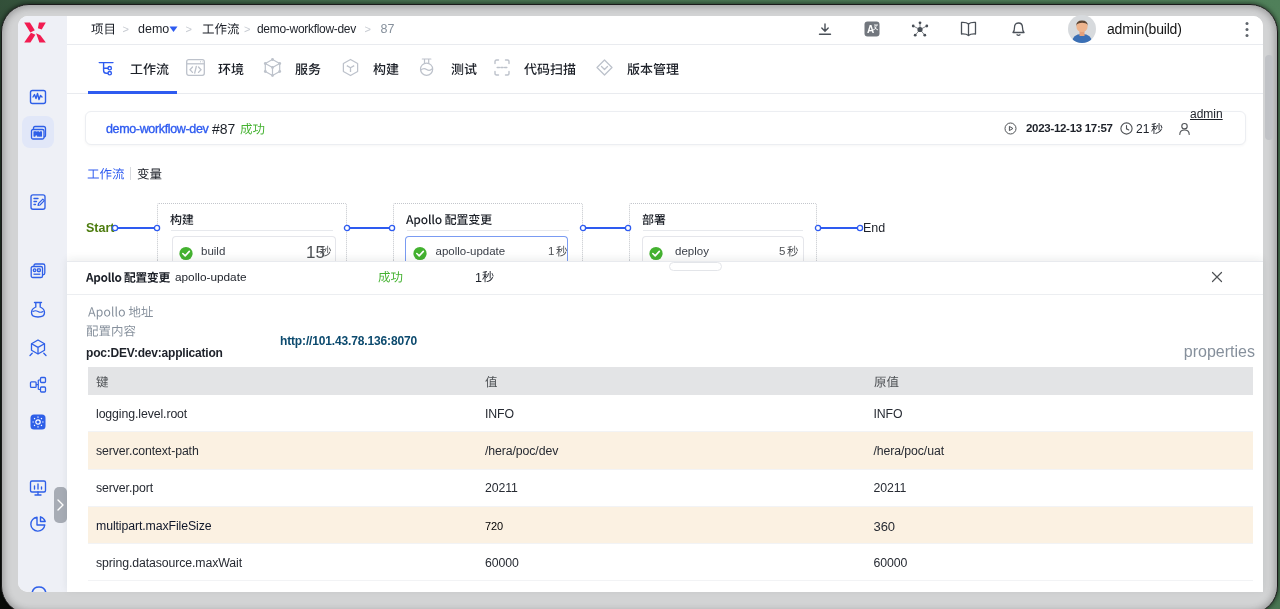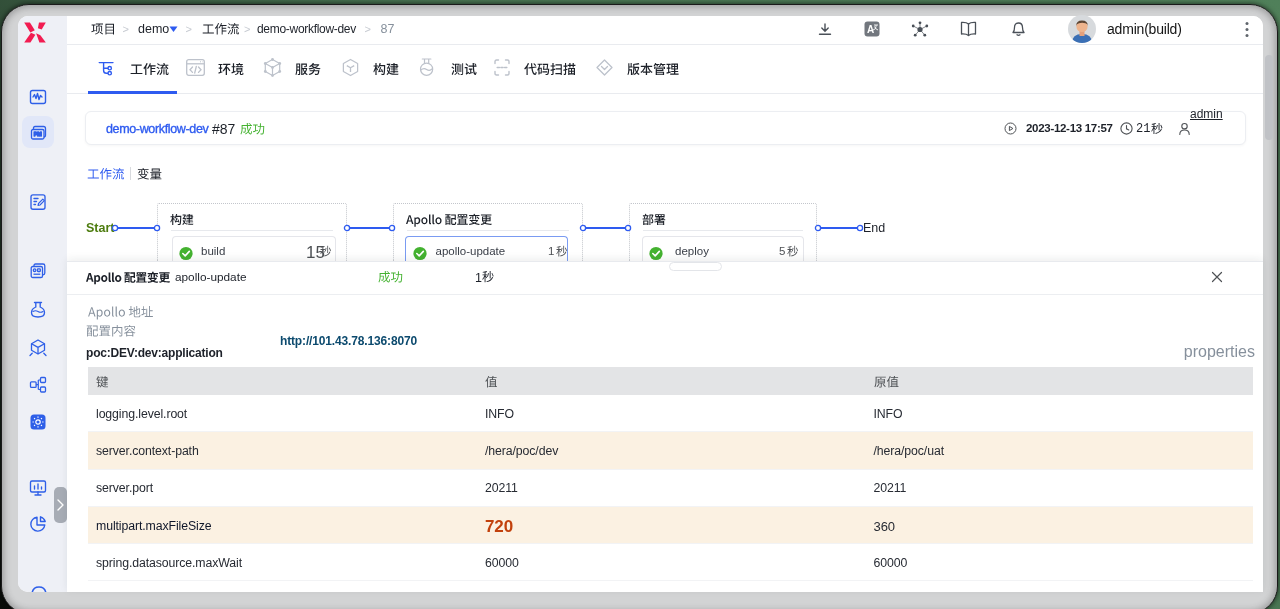--- a/index.html
+++ b/index.html
@@ -260,21 +260,21 @@
       <path d="M5.4 4.4 L8.9 6.5 L5.4 8.6 Z" stroke-linejoin="round"></path>
     </g>
   </svg>
 <div style="position:absolute;left:1026px;top:128.5px;transform:translateY(-50%);font-size:11.5px;color:#1d2129;font-weight:700;letter-spacing:-0.3px;white-space:nowrap;line-height:1;">2023-12-13 17:57</div>
 <svg style="position:absolute;left:1120px;top:122px;" width="13" height="13" viewBox="0 0 13 13">
     <g stroke="#4e5155" stroke-width="1.1" fill="none" stroke-linecap="round">
       <circle cx="6.5" cy="6.5" r="5.6"></circle>
       <path d="M6.5 3.5 V6.8 L8.8 8"></path>
     </g>
   </svg>
-<div style="position:absolute;left:1136px;top:128.5px;transform:translateY(-50%);font-size:12px;color:#1d2129;font-weight:400;letter-spacing:0;white-space:nowrap;line-height:1;font-family:Liberation Mono, monospace;">21</div>
+<div style="position:absolute;left:1136px;top:128.5px;transform:translateY(-50%);font-size:12px;color:#1d2129;font-weight:400;letter-spacing:0;white-space:nowrap;line-height:1;">21</div>
 <svg style="position:absolute;left:1150.5px;top:121.0px;overflow:visible" width="14" height="15">
     <path transform="translate(0,12.0)" d="M5.9 -8C5.7 -6.7 5.4 -5.3 5 -4.4C5.2 -4.3 5.6 -4.2 5.7 -4C6.2 -5 6.5 -6.5 6.8 -7.9ZM9.3 -7.9C9.9 -6.9 10.4 -5.5 10.6 -4.6L11.5 -4.9C11.2 -5.8 10.7 -7.2 10.1 -8.2ZM10.1 -4.2C9.2 -1.8 7.3 -0.5 4.3 0.1C4.5 0.3 4.7 0.7 4.8 0.9C8 0.2 10 -1.3 10.9 -3.9ZM7.6 -10.1V-2.7H8.5V-10.1ZM4.5 -9.9C3.6 -9.5 2 -9.2 0.6 -8.9C0.7 -8.7 0.9 -8.4 0.9 -8.2C1.4 -8.3 2 -8.4 2.5 -8.5V-6.7H0.5V-5.9H2.4C1.9 -4.5 1.1 -2.9 0.4 -2.1C0.5 -1.8 0.7 -1.5 0.8 -1.2C1.4 -2 2 -3.2 2.5 -4.4V0.9H3.4V-4.6C3.8 -4 4.3 -3.3 4.5 -2.9L5 -3.6C4.8 -3.9 3.7 -5.3 3.4 -5.6V-5.9H5.1V-6.7H3.4V-8.7C4 -8.8 4.6 -9 5 -9.2Z" fill="#1d2129"></path>
   </svg>
 <svg style="position:absolute;left:1178px;top:122px;" width="13" height="13" viewBox="0 0 13 13">
     <g stroke="#4e5155" stroke-width="1.1" fill="none">
       <circle cx="6.5" cy="4.2" r="2.7"></circle>
       <path d="M1.8 12.5 Q1.8 8 6.5 8 Q11.2 8 11.2 12.5" stroke-linecap="round"></path>
     </g>
   </svg>
 <div style="position:absolute;left:1190px;top:114px;transform:translateY(-50%);font-size:12px;color:#1d2129;font-weight:400;letter-spacing:0;white-space:nowrap;line-height:1;text-decoration:underline;">admin</div>
@@ -395,18 +395,18 @@
 <div style="position:absolute;left:88px;top:432.3px;width:1165px;height:37.3px;background:#fbf1e2;border-bottom:1px solid #f2f3f5;"></div>
 <div style="position:absolute;left:96px;top:450.95px;transform:translateY(-50%);font-size:12.3px;color:#272b33;font-weight:400;letter-spacing:-0.1px;white-space:nowrap;line-height:1;">server.context-path</div>
 <div style="position:absolute;left:485px;top:450.95px;transform:translateY(-50%);font-size:12.3px;color:#272b33;font-weight:400;letter-spacing:-0.1px;white-space:nowrap;line-height:1;">/hera/poc/dev</div>
 <div style="position:absolute;left:873.5px;top:450.95px;transform:translateY(-50%);font-size:12.3px;color:#272b33;font-weight:400;letter-spacing:-0.1px;white-space:nowrap;line-height:1;">/hera/poc/uat</div>
 <div style="position:absolute;left:88px;top:469.6px;width:1165px;height:37.3px;background:#fff;border-bottom:1px solid #f2f3f5;"></div>
 <div style="position:absolute;left:96px;top:488.25px;transform:translateY(-50%);font-size:12.3px;color:#272b33;font-weight:400;letter-spacing:-0.1px;white-space:nowrap;line-height:1;">server.port</div>
 <div style="position:absolute;left:485px;top:488.25px;transform:translateY(-50%);font-size:12.3px;color:#272b33;font-weight:400;letter-spacing:-0.1px;white-space:nowrap;line-height:1;">20211</div>
 <div style="position:absolute;left:873.5px;top:488.25px;transform:translateY(-50%);font-size:12.3px;color:#272b33;font-weight:400;letter-spacing:-0.1px;white-space:nowrap;line-height:1;">20211</div>
 <div style="position:absolute;left:88px;top:506.9px;width:1165px;height:37.3px;background:#fbf1e2;border-bottom:1px solid #f2f3f5;"></div>
 <div style="position:absolute;left:96px;top:525.5500000000001px;transform:translateY(-50%);font-size:12.3px;color:#0f172a;font-weight:400;letter-spacing:-0.1px;white-space:nowrap;line-height:1;">multipart.maxFileSize</div>
-<div style="position:absolute;left:485px;top:525.5500000000001px;transform:translateY(-50%);font-size:17px;color:#c2410c;font-weight:700;letter-spacing:-0.1px;white-space:nowrap;line-height:1;">720</div>
+<div style="position:absolute;left:485px;top:525.5500000000001px;transform:translateY(-50%);font-size:11px;color:#000000;font-weight:400;letter-spacing:-0.1px;white-space:nowrap;line-height:1;">720</div>
 <div style="position:absolute;left:873.5px;top:525.5500000000001px;transform:translateY(-50%);font-size:13px;color:#272b33;font-weight:400;letter-spacing:-0.1px;white-space:nowrap;line-height:1;">360</div>
 <div style="position:absolute;left:88px;top:544.2px;width:1165px;height:37.3px;background:#fff;border-bottom:1px solid #f2f3f5;"></div>
 <div style="position:absolute;left:96px;top:562.85px;transform:translateY(-50%);font-size:12.3px;color:#272b33;font-weight:400;letter-spacing:-0.1px;white-space:nowrap;line-height:1;">spring.datasource.maxWait</div>
 <div style="position:absolute;left:485px;top:562.85px;transform:translateY(-50%);font-size:12.3px;color:#272b33;font-weight:400;letter-spacing:-0.1px;white-space:nowrap;line-height:1;">60000</div>
 <div style="position:absolute;left:873.5px;top:562.85px;transform:translateY(-50%);font-size:12.3px;color:#272b33;font-weight:400;letter-spacing:-0.1px;white-space:nowrap;line-height:1;">60000</div>
 <div style="position:absolute;left:1265px;top:55px;width:8px;height:85px;background:#c0c2c6;border-radius:4px;"></div>
 </body></html>

